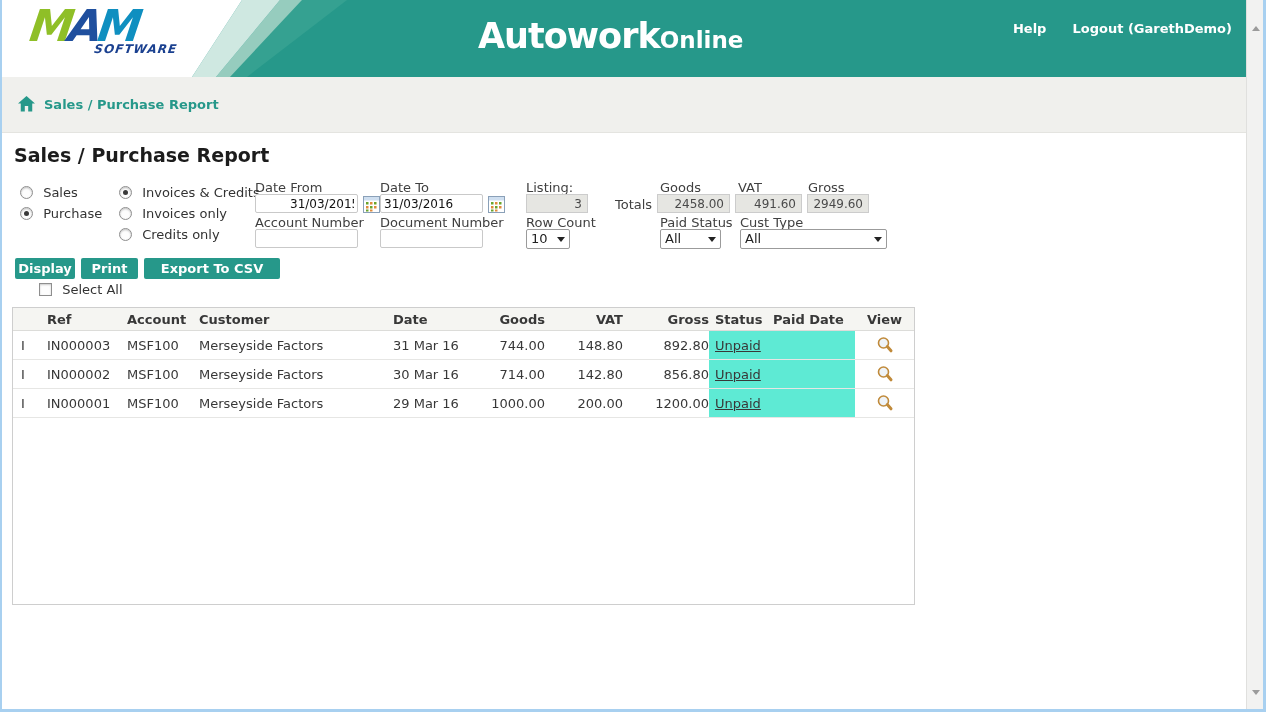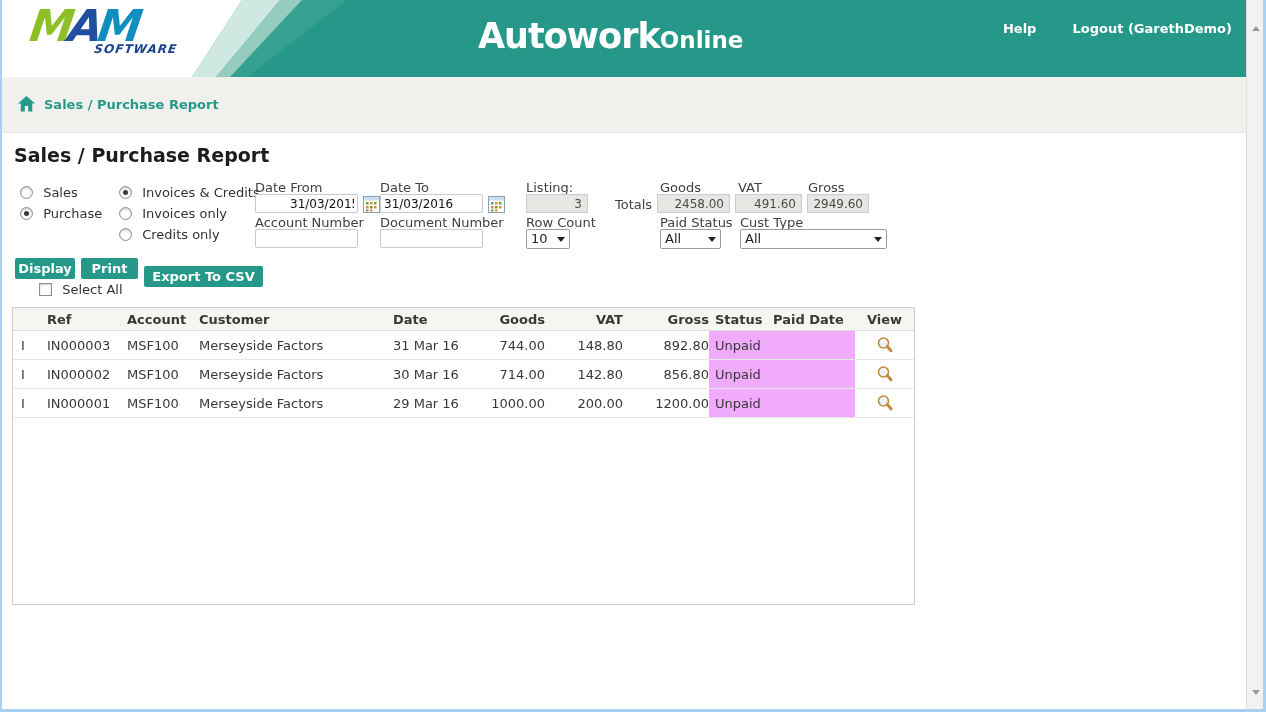--- a/index.html
+++ b/index.html
@@ -23,21 +23,21 @@
   
   .app-header { position:absolute; left:0; right:0; top:0; height:77px; background:#26988a; }
   .wedges { position:absolute; left:0; top:0; height:77px; width:360px; }
   .brand { position:absolute; left:28px; top:2px; width:150px; transform:skewX(-8deg); }
   .brand-letters { font-weight:bold; font-style:italic; font-size:44px; line-height:48px; letter-spacing:-5px; }
   .logo-m1 { color:#8fbf27; } .logo-a { color:#1f4f9e; } .logo-m2 { color:#0f8fc0; }
   .brand-sub { font-weight:bold; font-style:italic; font-size:12px; color:#1b4190; letter-spacing:1px; text-align:right; margin-top:-8px; }
   .app-title { position:absolute; left:476px; top:16px; color:#fff; white-space:nowrap; }
   .app-title .main { font-size:35px; font-weight:bold; letter-spacing:-1px; }
   .app-title .suffix { font-size:23px; font-weight:600; letter-spacing:0; }
-  .header-links { position:absolute; right:14px; top:21px; display:flex; gap:36px;text-align:center; }
+  .header-links { position:absolute; right:14px; top:21px; display:flex; gap:26px;text-align:center; }
   .header-links a { color:#fff; font-weight:bold; font-size:13px; text-decoration:none; cursor:pointer; }
 
   
   .breadcrumb-bar { position:absolute; left:0; right:0; top:77px; height:56px; background:#f0f0ed; border-bottom:1px solid #e4e4e0; }
   .breadcrumb-bar .home { position:absolute; left:16px; top:19px; cursor:pointer; }
   .breadcrumb-bar .crumb { position:absolute; left:42px; top:20px; color:#26988a; font-weight:bold; font-size:13px; cursor:pointer; }
 
   
   .page-title { position:absolute; left:12px; top:144px; font-size:19px; font-weight:bold; color:#1c1c1c; }
 
@@ -67,21 +67,21 @@
   .c-ref    { width:80px; }
   .c-account{ width:72px; }
   .c-customer{ width:194px; }
   .c-date   { width:80px; }
   .c-goods  { width:72px; justify-content:flex-end; }
   .c-vat    { width:78px; justify-content:flex-end; }
   .c-gross  { width:86px; justify-content:flex-end; }
   .c-status { width:64px; padding-left:6px; }
   .c-paid   { width:82px; }
   .c-view   { flex:1; justify-content:center; }
-  .grid-row .c-status, .grid-row .c-paid { background:#f0abfc; }
+  .grid-row .c-status, .grid-row .c-paid { background:#5eead4;text-decoration:underline; }
   .view-btn { cursor:pointer; display:flex; align-items:center; justify-content:center; }
 </style>
 </head>
 <body>
 
 <div class="content">
 
   <div class="app-header">
     <svg class="wedges" viewBox="0 0 360 77" preserveAspectRatio="none">
       <rect x="0" y="0" width="360" height="77" fill="#26988a"></rect>
@@ -198,21 +198,21 @@
   </div>
 
   <span class="lbl" style="left:738px; top:215px;">Cust Type</span>
   <div class="fsel" style="left:738px; top:229px; width:147px;">
     <span>All</span>
     <span class="caret"></span>
   </div>
 
   <button class="btn" style="left:13px; top:258px; width:60px;">Display</button>
   <button class="btn" style="left:79px; top:258px; width:57px;">Print</button>
-  <button class="btn" style="left:142px; top:266px; width:119px;">Export To CSV</button>
+  <button class="btn" style="left:142px; top:258px; width:136px;">Export To CSV</button>
 
   <div class="opt" style="left:17px; top:281px;margin-left:20px;">
     <span class="checkbox"></span>
     <span class="ol">Select All</span>
   </div>
 
   <div class="grid">
     <div class="grid-header">
       <div class="cell c-type"></div>
       <div class="cell c-ref">Ref</div>

